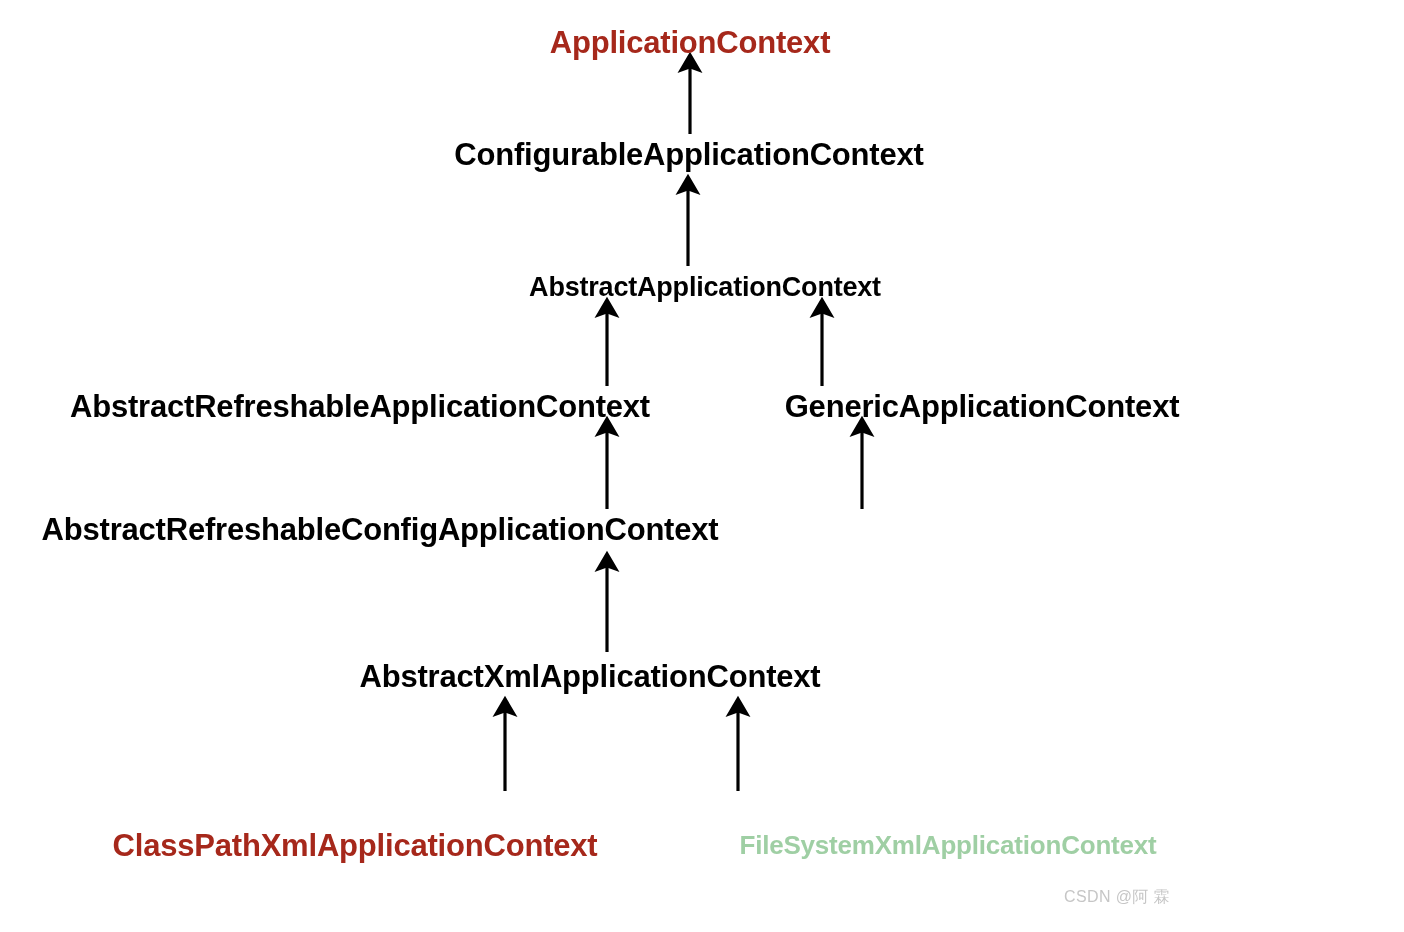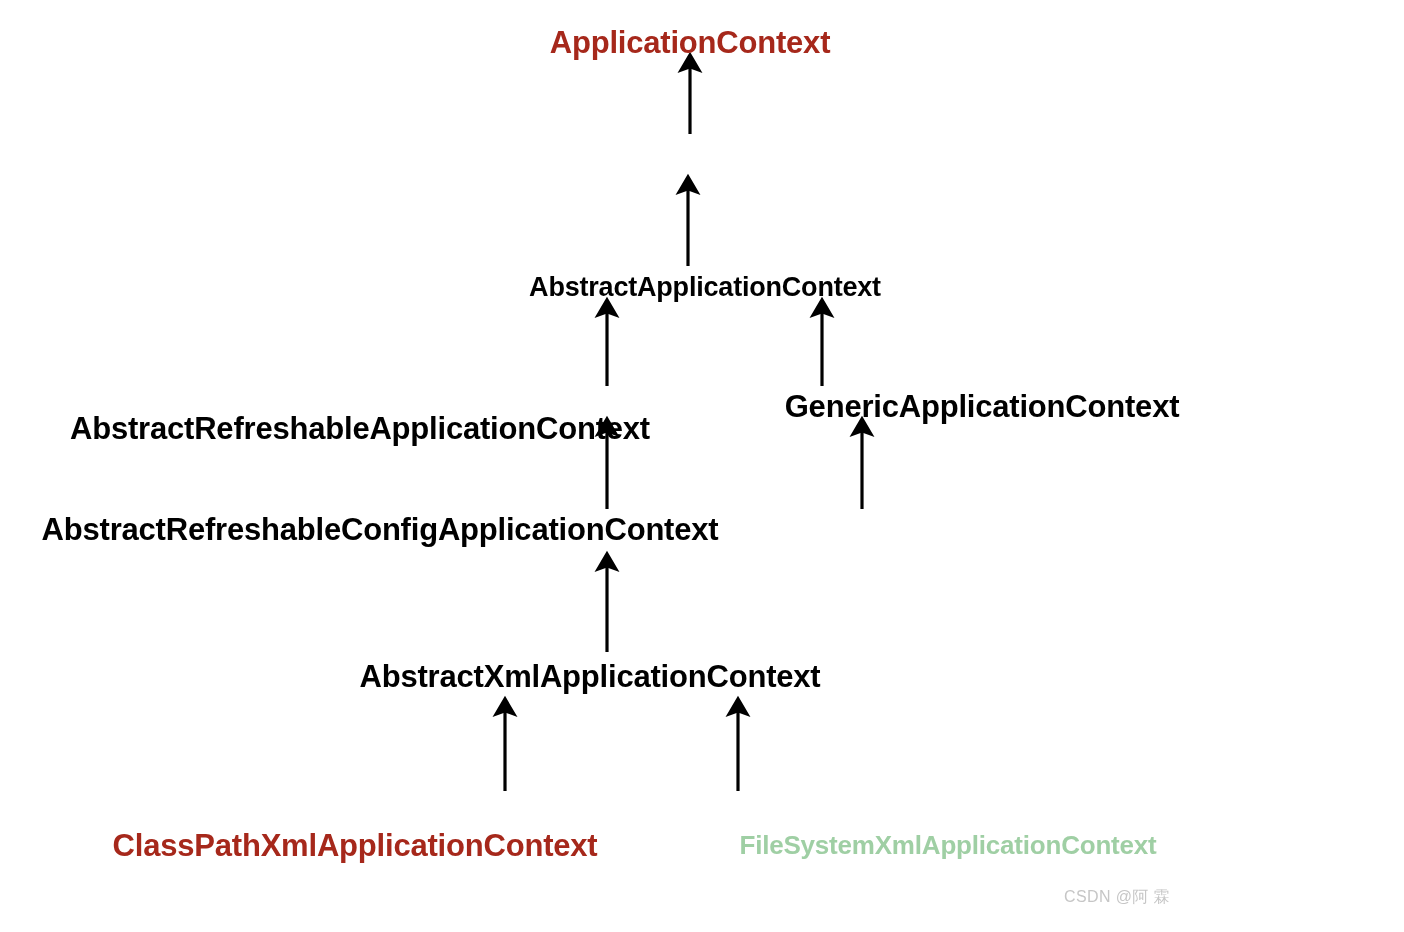--- a/index.html
+++ b/index.html
@@ -67,24 +67,25 @@
         <line x1="607" y1="509" x2="607" y2="428" marker-end="url(#arrowhead)"></line>
         <line x1="862" y1="509" x2="862" y2="428" marker-end="url(#arrowhead)"></line>
         <line x1="607" y1="652" x2="607" y2="563" marker-end="url(#arrowhead)"></line>
         <line x1="505" y1="791" x2="505" y2="708" marker-end="url(#arrowhead)"></line>
         <line x1="738" y1="791" x2="738" y2="708" marker-end="url(#arrowhead)"></line>
       </g>
   </svg>
 
   <div class="node red" style="left: 690px; top: 43px; font-size: 31px;"><span>ApplicationContext</span></div>
 
+  <div class="node black" style="left: 689px; top: 155px; font-size: 31px;"><span>ConfigurableApplicationContext</span></div>
 
   <div class="node black" style="left: 705px; top: 287px; font-size: 27px;"><span>AbstractApplicationContext</span></div>
 
-  <div class="node black" style="left: 360px; top: 429px; font-size: 31px;"><span>AbstractRefreshableApplicationContext</span></div>
+  <div class="node black" style="left: 360px; top: 407px; font-size: 31px;"><span>AbstractRefreshableApplicationContext</span></div>
 
   <div class="node black" style="left: 380px; top: 530px; font-size: 31px;"><span>AbstractRefreshableConfigApplicationContext</span></div>
 
   <div class="node black" style="left: 982px; top: 407px; font-size: 31px;"><span>GenericApplicationContext</span></div>
 
 
   <div class="node black" style="left: 590px; top: 677px; font-size: 31px;"><span>AbstractXmlApplicationContext</span></div>
 
   <div class="node red" style="left: 355px; top: 846px; font-size: 31px;"><span>ClassPathXmlApplicationContext</span></div>
 

